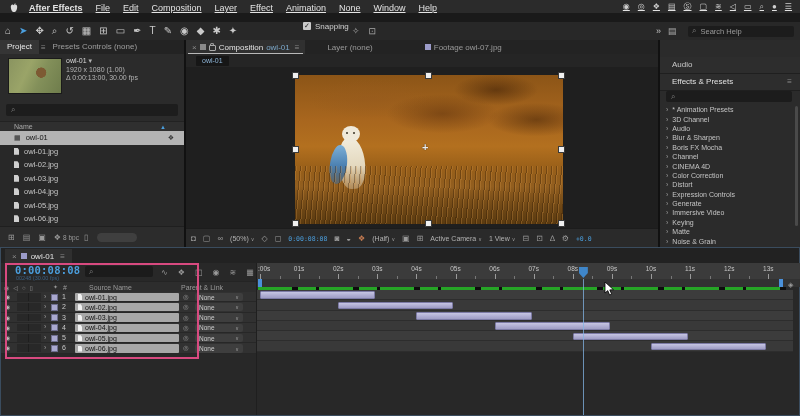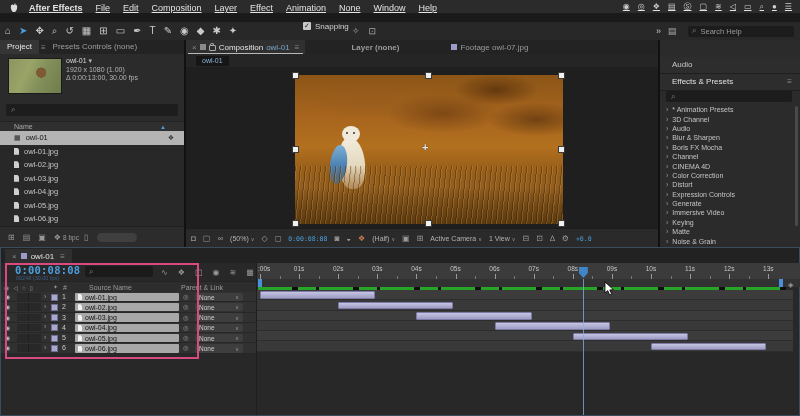--- a/index.html
+++ b/index.html
@@ -338,21 +338,21 @@
     <div class="panel cp">
       <div class="ctabbar">
         <span class="ctab active">
           <span class="closex">×</span>
           <span class="sqicon"></span>
           <span class="lockico"></span>
           <span>Composition</span>
           <span class="tname">owl-01</span>
           <span class="pmenu">≡</span>
         </span>
-        <span class="ctab" style="margin-left:40px;font-weight:bold;">Layer (none)</span>
+        <span class="ctab" style="margin-left:16px;">Layer (none)</span>
         <span class="ctab" style="margin-left:40px;">
           <span class="sqicon purple"></span>
           <span>Footage owl-07.jpg</span>
         </span>
       </div>
       <div class="crumbbar">
         <span class="crumb">owl-01</span>
       </div>
       <div class="viewer">
         <div class="vimg">

